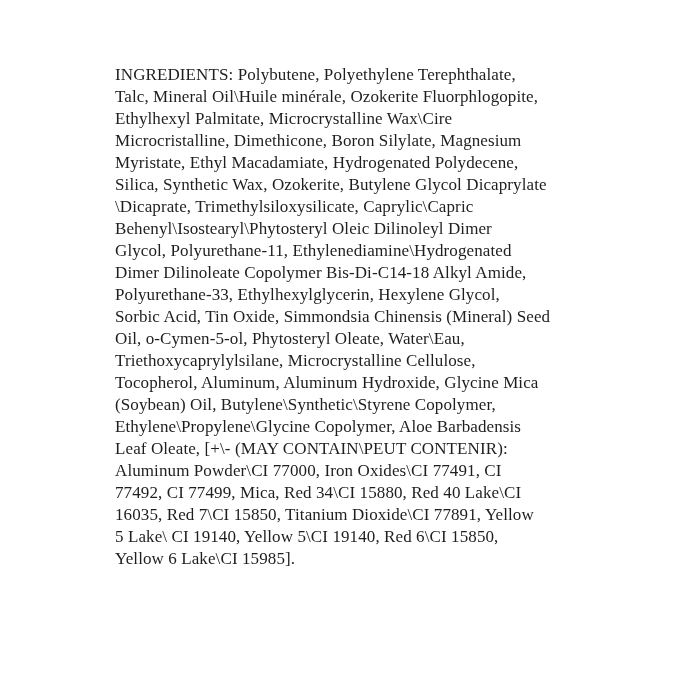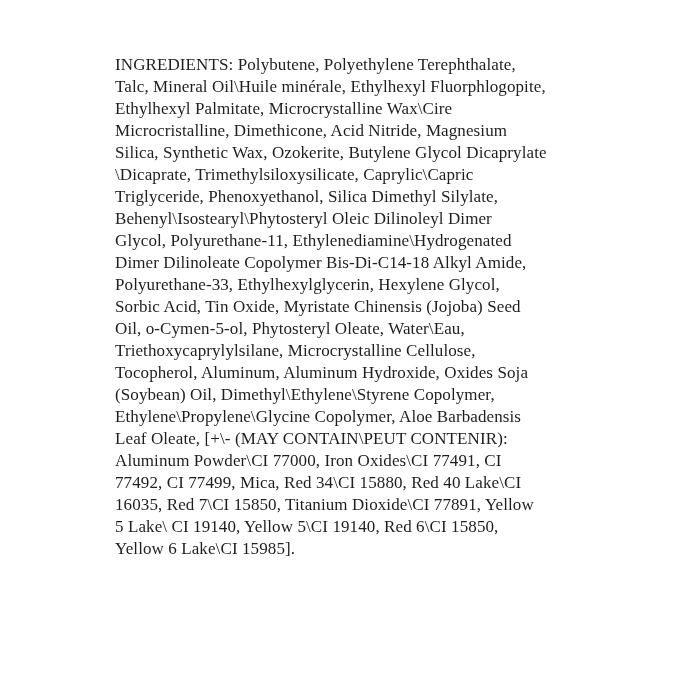--- a/index.html
+++ b/index.html
@@ -10,52 +10,52 @@
     width: 679px;
     height: 679px;
     background: #ffffff;
     overflow: hidden;
     position: relative;
     font-family: "Liberation Serif", "DejaVu Serif", serif;
   }
   .ingredients-block {
     position: absolute;
     left: 115px;
-    top: 54px;
+    top: 64px;
     width: 460px;
     font-size: 17px;
     line-height: 22px;
     letter-spacing: 0.1px;
     color: #1e1e1e;
   }
   .ingredients-line {
     white-space: pre;
     height: 22px;
   }
 </style>
 </head>
 <body>
 
 <div class="ingredients-block">
   <div class="ingredients-line">INGREDIENTS: Polybutene, Polyethylene Terephthalate,</div>
-  <div class="ingredients-line">Talc, Mineral Oil\Huile minérale, Ethylhexyl Fluorphlogopite,</div>
+  <div class="ingredients-line">Talc, Mineral Oil\Huile minérale, Ozokerite Fluorphlogopite,</div>
   <div class="ingredients-line">Ethylhexyl Palmitate, Microcrystalline Wax\Cire</div>
-  <div class="ingredients-line">Microcristalline, Dimethicone, Acid Nitride, Magnesium</div>
+  <div class="ingredients-line">Microcristalline, Dimethicone, Boron Silylate, Magnesium</div>
+  <div class="ingredients-line">Myristate, Ethyl Macadamiate, Hydrogenated Polydecene,</div>
   <div class="ingredients-line">Silica, Synthetic Wax, Ozokerite, Butylene Glycol Dicaprylate</div>
   <div class="ingredients-line">\Dicaprate, Trimethylsiloxysilicate, Caprylic\Capric</div>
-  <div class="ingredients-line">Triglyceride, Phenoxyethanol, Silica Dimethyl Silylate,</div>
   <div class="ingredients-line">Behenyl\Isostearyl\Phytosteryl Oleic Dilinoleyl Dimer</div>
   <div class="ingredients-line">Glycol, Polyurethane-11, Ethylenediamine\Hydrogenated</div>
   <div class="ingredients-line">Dimer Dilinoleate Copolymer Bis-Di-C14-18 Alkyl Amide,</div>
   <div class="ingredients-line">Polyurethane-33, Ethylhexylglycerin, Hexylene Glycol,</div>
-  <div class="ingredients-line">Sorbic Acid, Tin Oxide, Myristate Chinensis (Jojoba) Seed</div>
+  <div class="ingredients-line">Sorbic Acid, Tin Oxide, Simmondsia Chinensis (Mineral) Seed</div>
   <div class="ingredients-line">Oil, o-Cymen-5-ol, Phytosteryl Oleate, Water\Eau,</div>
   <div class="ingredients-line">Triethoxycaprylylsilane, Microcrystalline Cellulose,</div>
-  <div class="ingredients-line">Tocopherol, Aluminum, Aluminum Hydroxide, Oxides Soja</div>
-  <div class="ingredients-line">(Soybean) Oil, Dimethyl\Ethylene\Styrene Copolymer,</div>
+  <div class="ingredients-line">Tocopherol, Aluminum, Aluminum Hydroxide, Glycine Mica</div>
+  <div class="ingredients-line">(Soybean) Oil, Butylene\Synthetic\Styrene Copolymer,</div>
   <div class="ingredients-line">Ethylene\Propylene\Glycine Copolymer, Aloe Barbadensis</div>
   <div class="ingredients-line">Leaf Oleate, [+\- (MAY CONTAIN\PEUT CONTENIR):</div>
   <div class="ingredients-line">Aluminum Powder\CI 77000, Iron Oxides\CI 77491, CI</div>
   <div class="ingredients-line">77492, CI 77499, Mica, Red 34\CI 15880, Red 40 Lake\CI</div>
   <div class="ingredients-line">16035, Red 7\CI 15850, Titanium Dioxide\CI 77891, Yellow</div>
   <div class="ingredients-line">5 Lake\ CI 19140, Yellow 5\CI 19140, Red 6\CI 15850,</div>
   <div class="ingredients-line">Yellow 6 Lake\CI 15985].</div>
 </div>
 
 </body></html>

